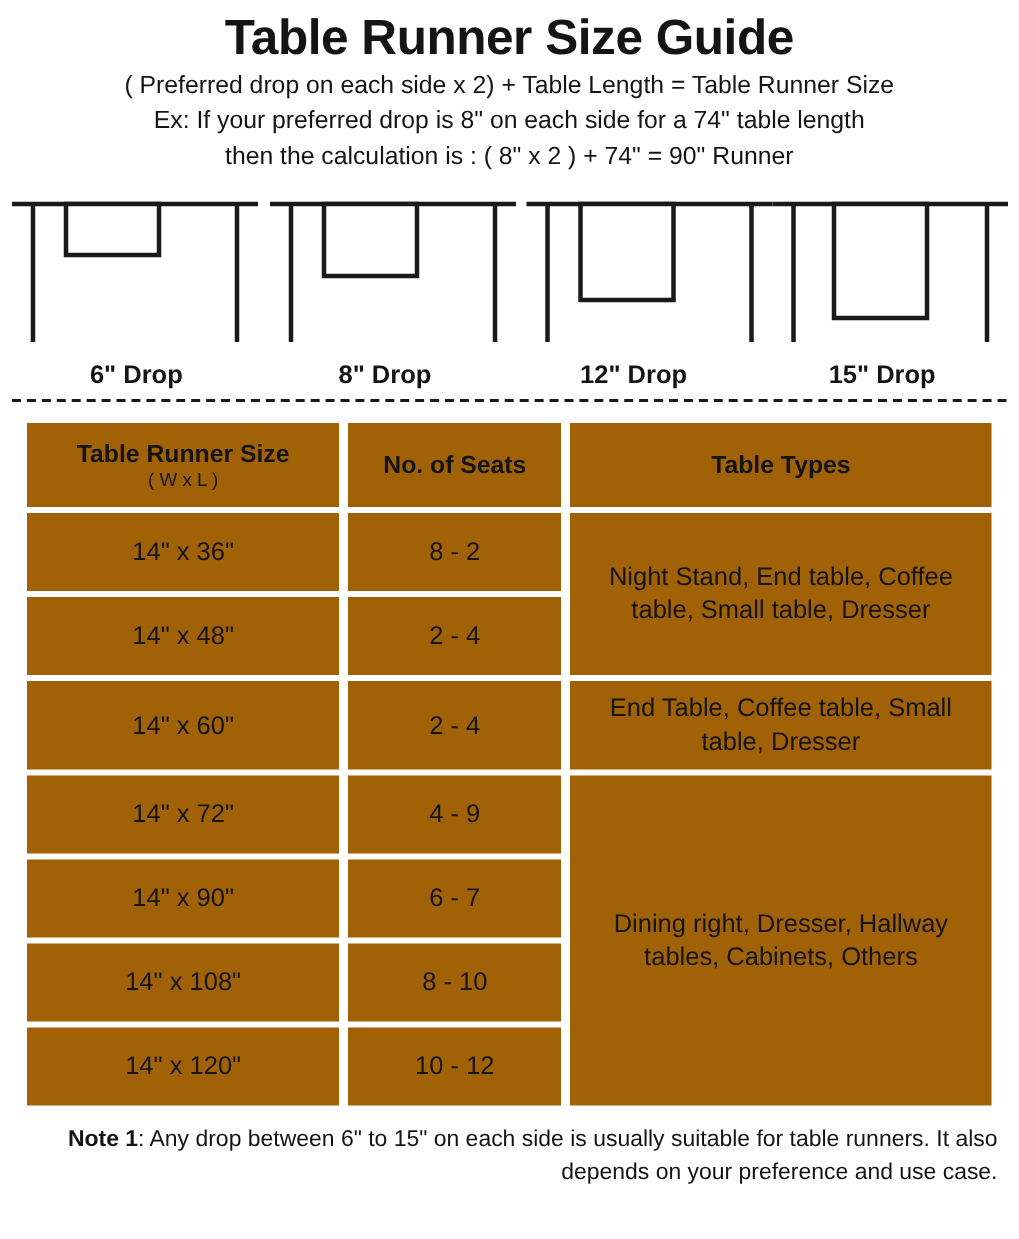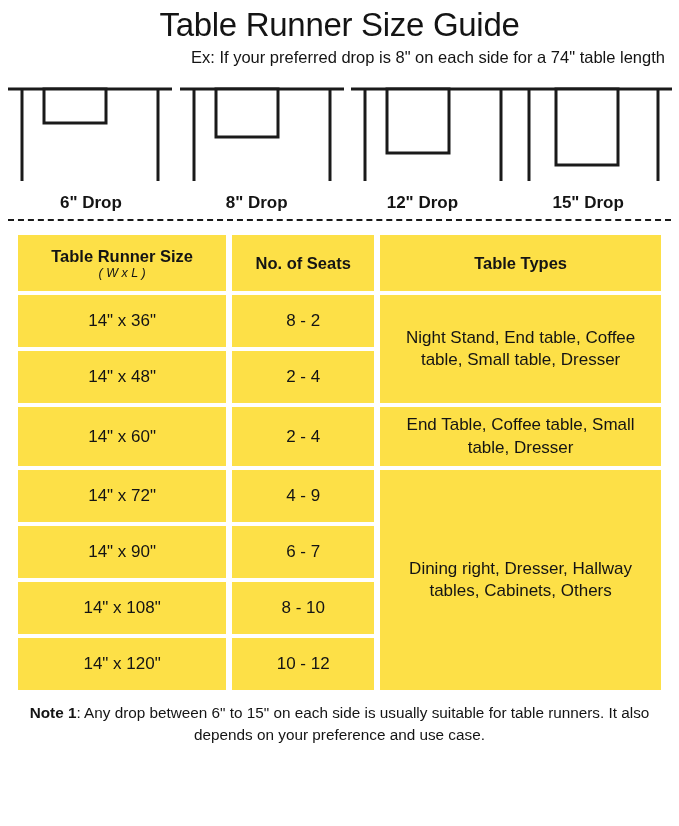--- a/index.html
+++ b/index.html
@@ -17,34 +17,33 @@
   .page {
     width: 679px;
     height: 826px;
     position: relative;
     box-sizing: border-box;
   }
   
   .title {
     text-align: center;
     font-size: 33px;
-    font-weight: normal;
+    font-weight: bold;
     letter-spacing: -0.3px;
     margin: 6px 0 2px 0;
     line-height: 1.15;
   }
   .formula {
     text-align: center;
     font-size: 16.5px;
     line-height: 1.42;
     margin: 2px 14px 0 14px;
   }
   .formula .ex {
     display: block;
-    text-align: right;
   }
   
   .diagram {
     margin-top: 12px;
     height: 110px;
     position: relative;
   }
   .diagram svg {
     display: block;
   }
@@ -68,38 +67,37 @@
   .table-wrap {
     margin: 0 12px;
   }
   table.guide {
     border-collapse: separate;
     border-spacing: 6px 4px;
     width: 100%;
     table-layout: fixed;
   }
   table.guide th, table.guide td {
-    background: #fde047;
+    background: #a16207;
     text-align: center;
     vertical-align: middle;
     font-size: 17px;
     padding: 7px 4px;
     color: #141414;
   }
   table.guide th {
     font-weight: bold;
     font-size: 16.5px;
     height: 42px;
   }
   .sub {
     display: block;
     font-weight: normal;
     font-size: 12.5px;
     margin-top: 0;
-    font-style: italic;
   }
   td.size {
     font-size: 20px;
     height: 38px;
   }
   td.seats {
     font-size: 20px;
   }
   td.types {
     background: #eee7de;
@@ -109,38 +107,40 @@
     padding: 8px 14px;
   }
   col.c1 { width: 33%; }
   col.c2 { width: 22.5%; }
   col.c3 { width: 44.5%; }
   
   .notes {
     margin: 8px 14px 12px 14px;
     font-size: 15.3px;
     line-height: 1.45;
-    text-align: center;
+    text-align: right;
   }
   .notes p {
     margin: 2px 0;
   }
   .notes b {
     font-weight: bold;
   }
 </style>
 </head>
 <body>
 
 <div class="page">
 
   <div class="title">Table Runner Size Guide</div>
 
   <div class="formula">
+    <span>( Preferred drop on each side x 2) + Table Length = Table Runner Size</span>
     <span class="ex">Ex: If your preferred drop is 8" on each side for a 74" table length</span>
+    <span class="ex">then the calculation is : ( 8" x 2 ) + 74" = 90" Runner</span>
   </div>
 
   <div class="diagram">
     <svg width="679" height="108" viewBox="0 0 679 108">
       <g stroke="#1a1a1a" fill="none" stroke-width="3">
 
         <line x1="8" y1="8" x2="172" y2="8"></line>
         <line x1="22" y1="8" x2="22" y2="100"></line>
         <line x1="158" y1="8" x2="158" y2="100"></line>
         <rect x="44" y="8" width="62" height="34" fill="#ffffff"></rect>

